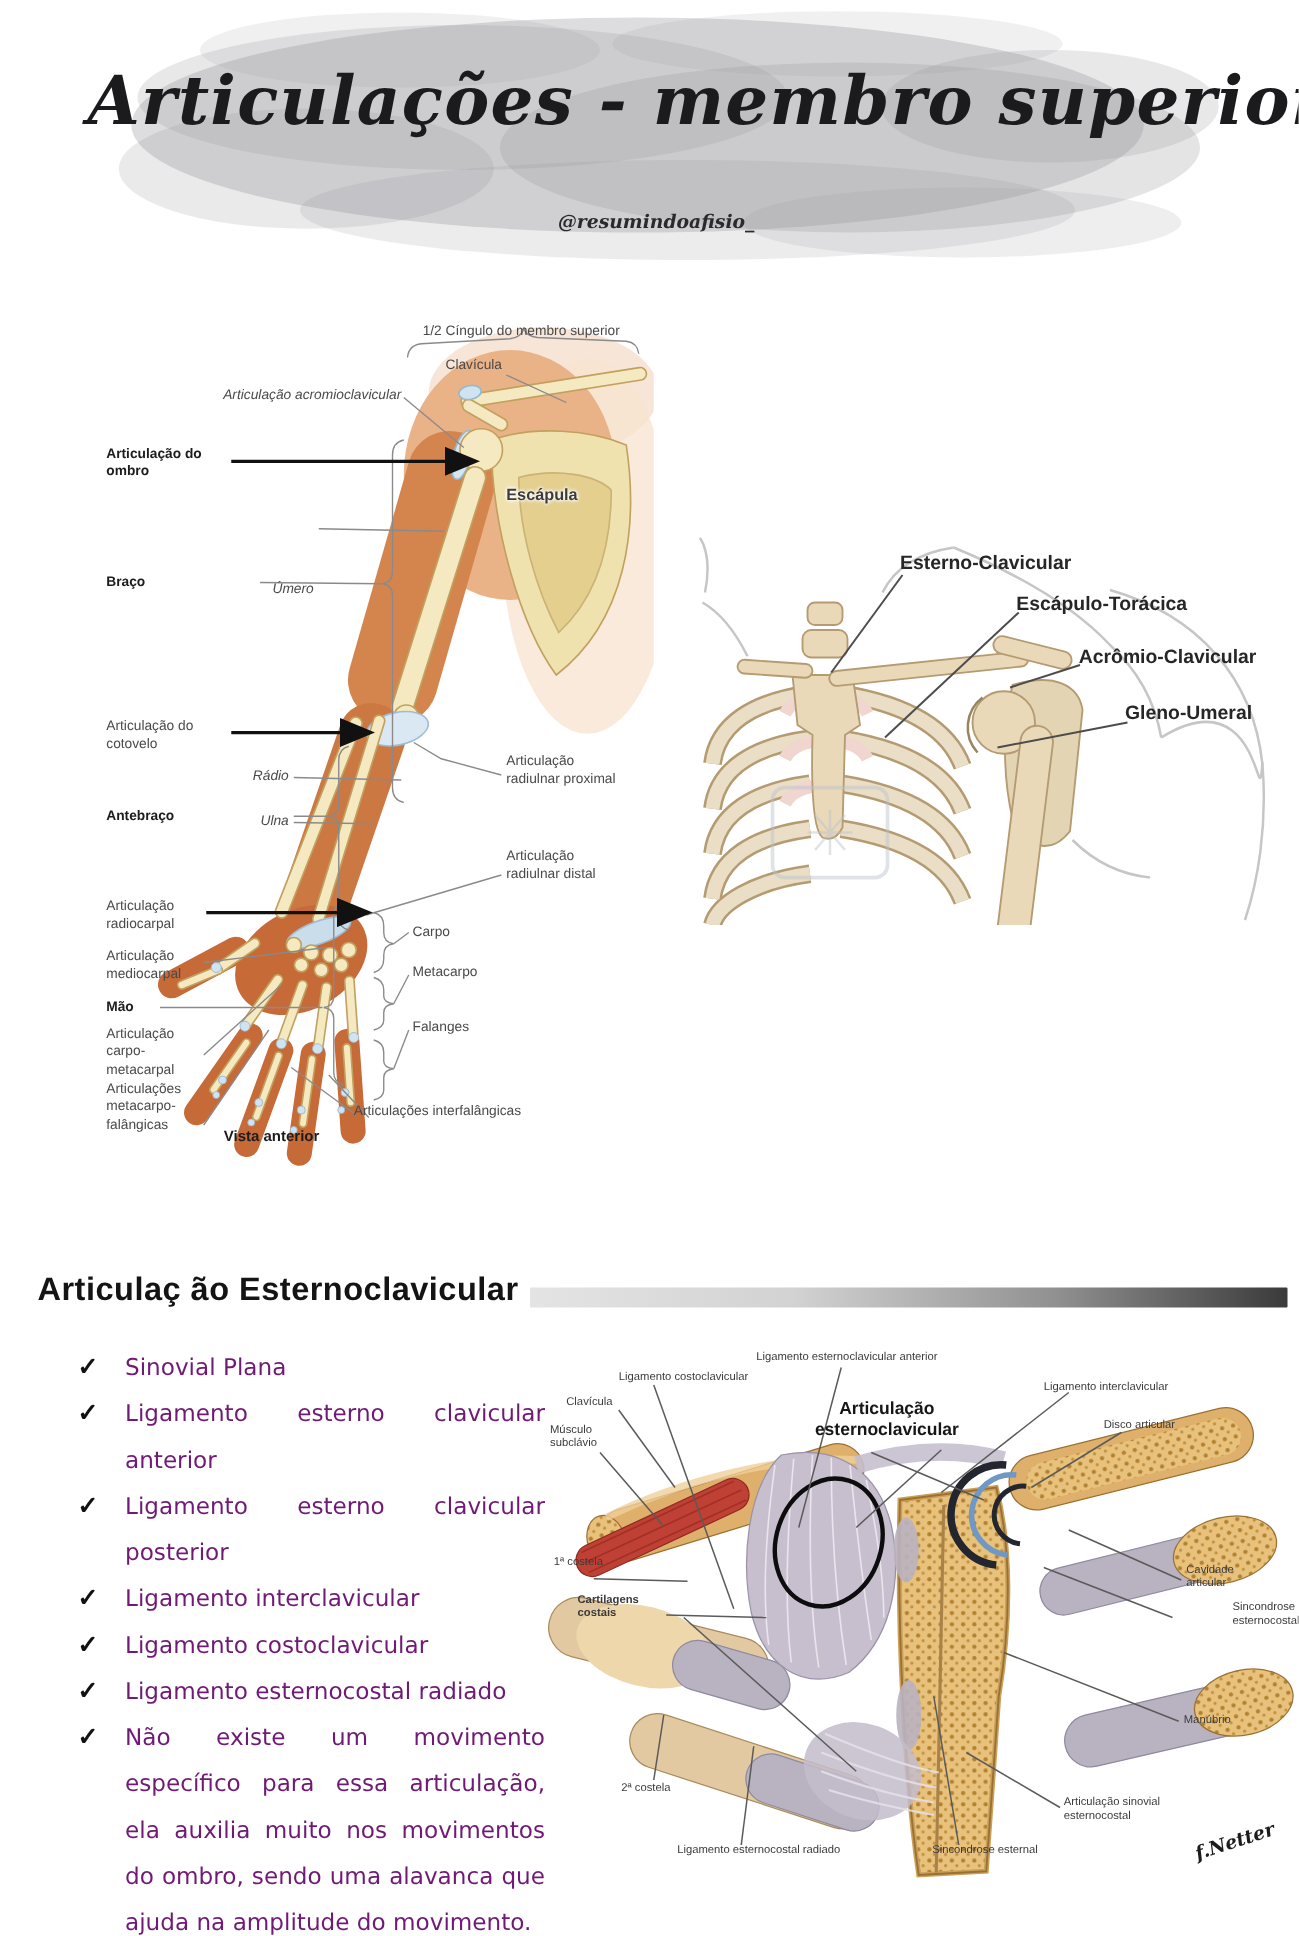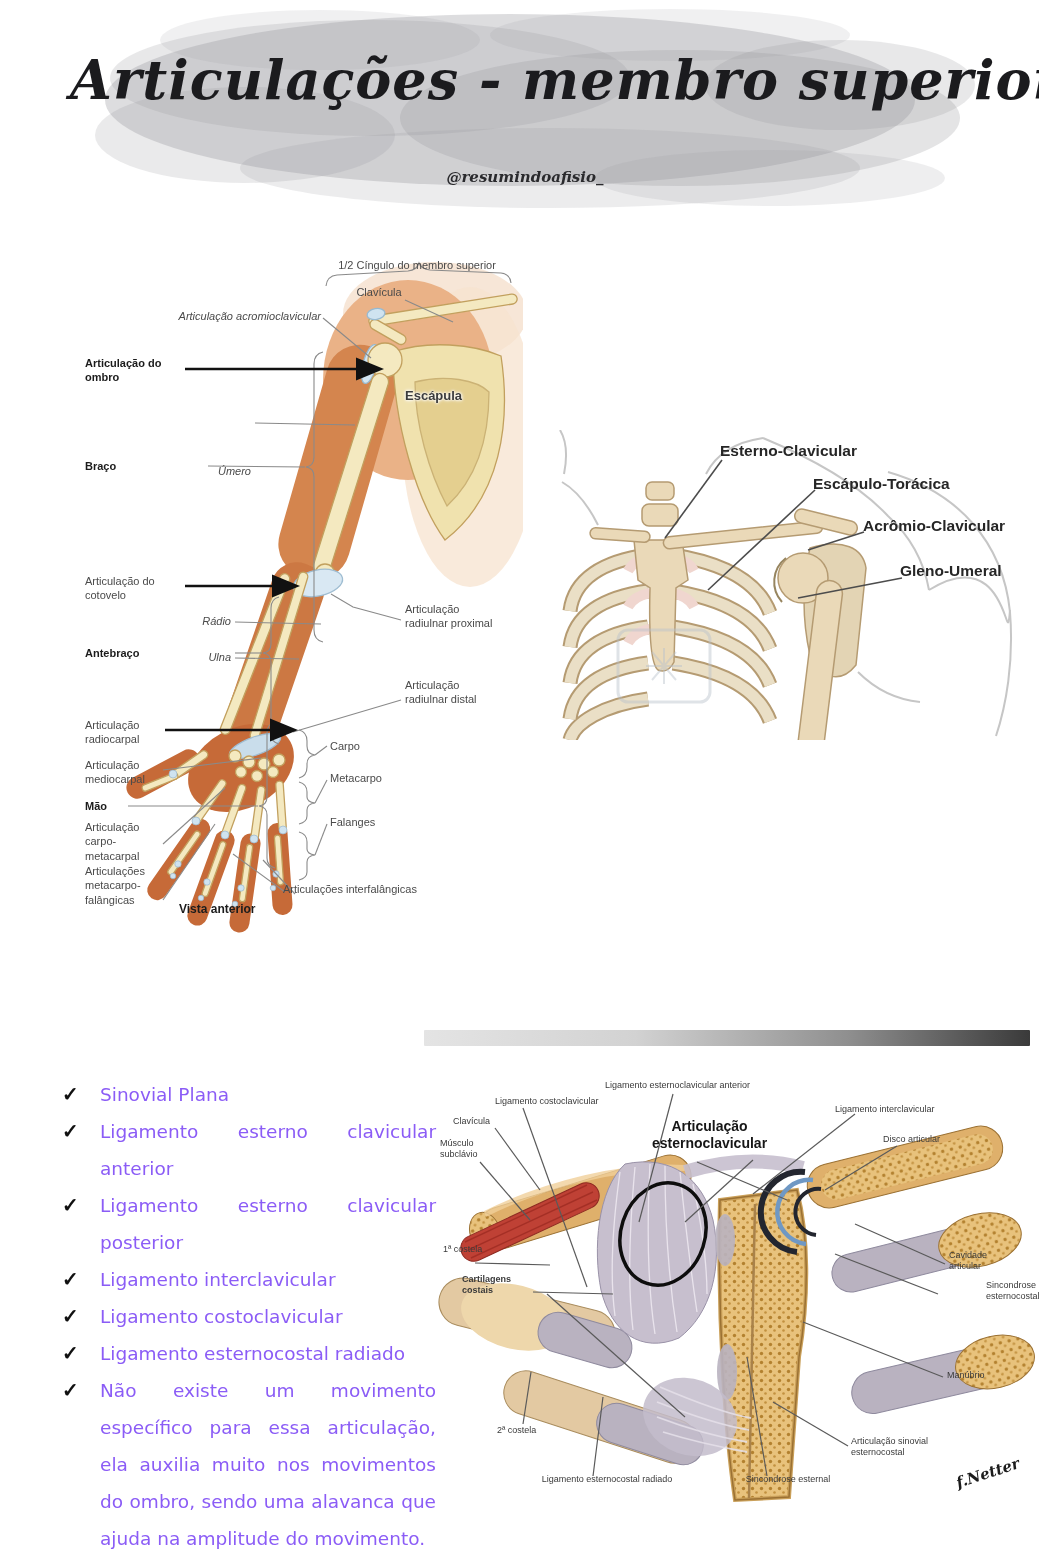--- a/index.html
+++ b/index.html
@@ -32,21 +32,21 @@
   
   .sec-heading{position:absolute;left:30px;top:1016px;width:390px;
                font-size:26px;font-weight:800;letter-spacing:.4px;color:#141414;}
   .sec-bar{position:absolute;left:424px;top:1030px;width:606px;height:16px;
            background:linear-gradient(to right,#e4e4e4 0%,#d2d2d2 35%,#8f8f8f 70%,#3a3a3a 100%);
            border-radius:1px;}
   
   .checklist{position:absolute;left:62px;top:1076px;width:374px;list-style:none;margin:0;padding:0;}
   .check-item{display:flex;align-items:flex-start;}
   .check{width:38px;flex:0 0 38px;font-size:20px;font-weight:bold;color:#111;line-height:37px;}
-  .check-text{flex:1;font-family:"DejaVu Sans",sans-serif;font-size:18.5px;color:#8b5cf6;
+  .check-text{flex:1;font-family:"DejaVu Sans",sans-serif;font-size:18.5px;color:#701a75;
               line-height:37px;text-align:justify;}
 </style>
 </head>
 <body>
 
 <div class="page">
 
   <div class="header">
     <svg width="910" height="225" viewBox="0 0 910 225">
       <g fill="#96969c">
@@ -275,20 +275,21 @@
         <path d="M 306,102 L 250,120"></path>
         <path d="M 344,148 L 240,168"></path>
       </g>
     </svg>
     <div class="tlbl" style="left:162px;top:12px;">Esterno-Clavicular</div>
     <div class="tlbl" style="left:255px;top:45px;">Escápulo-Torácica</div>
     <div class="tlbl" style="left:305px;top:87px;">Acrômio-Clavicular</div>
     <div class="tlbl" style="left:342px;top:132px;">Gleno-Umeral</div>
   </div>
 
+  <div class="sec-heading">Articulaç ão Esternoclavicular</div>
   <div class="sec-bar"></div>
 
   <ul class="checklist">
     <li class="check-item">
       <span class="check">✓</span>
       <span class="check-text">Sinovial Plana</span>
       </li>
     <li class="check-item">
       <span class="check">✓</span>
       <span class="check-text">Ligamento esterno clavicular anterior</span>

